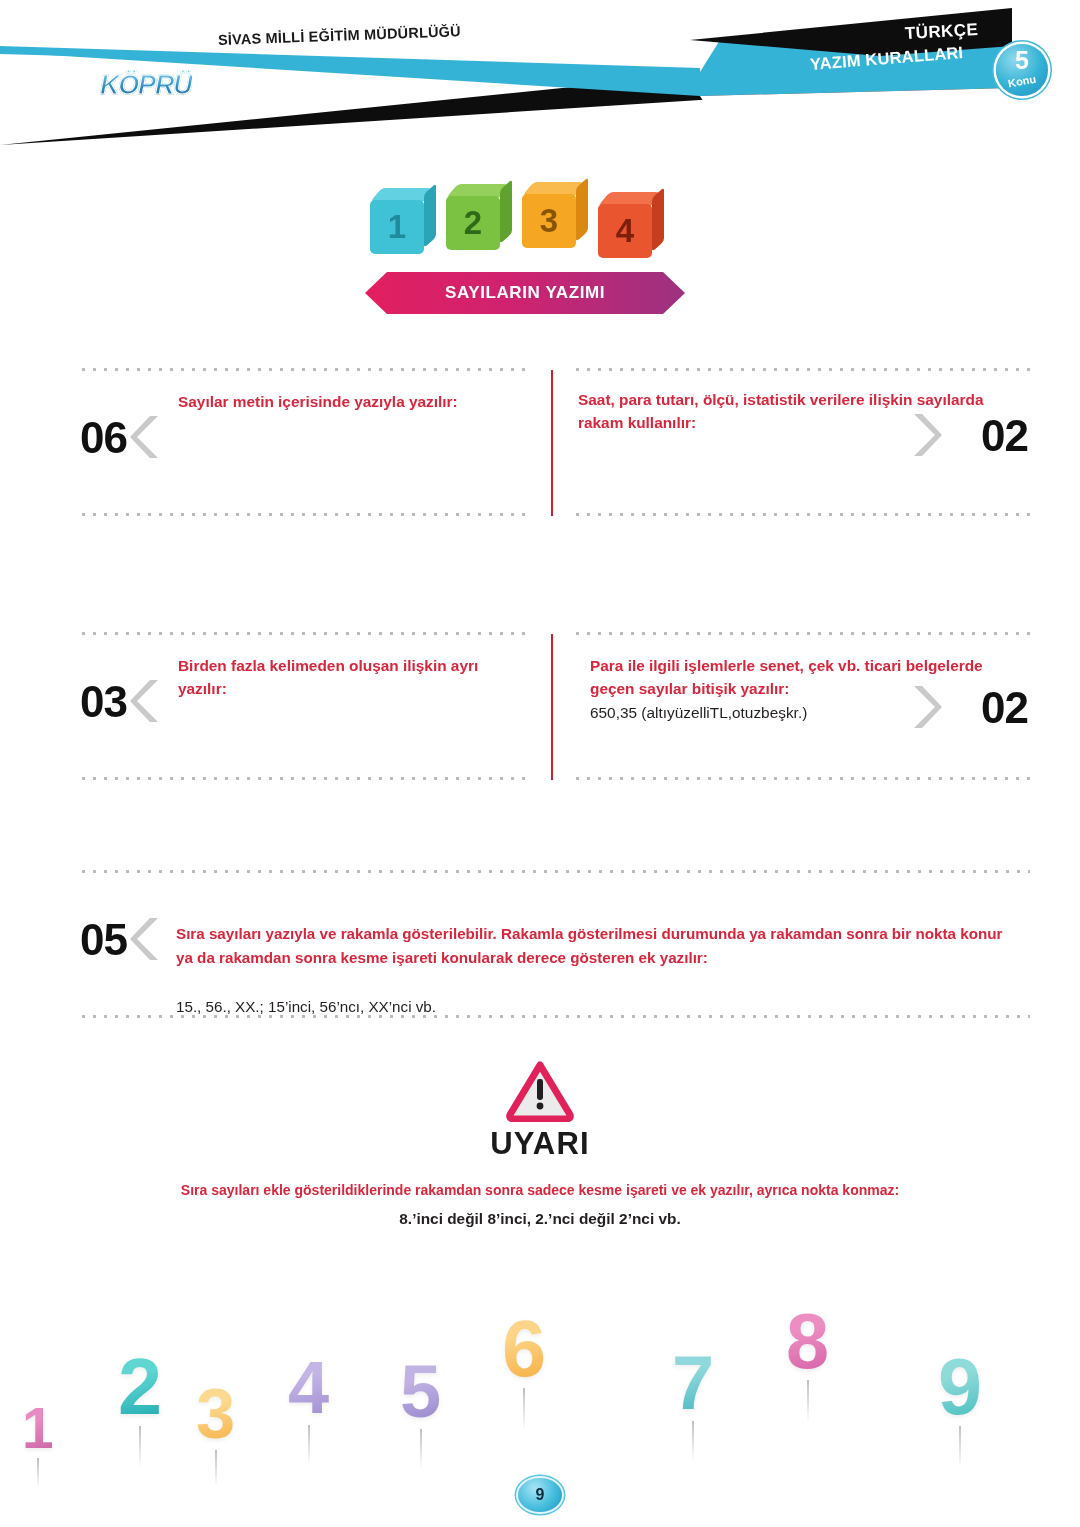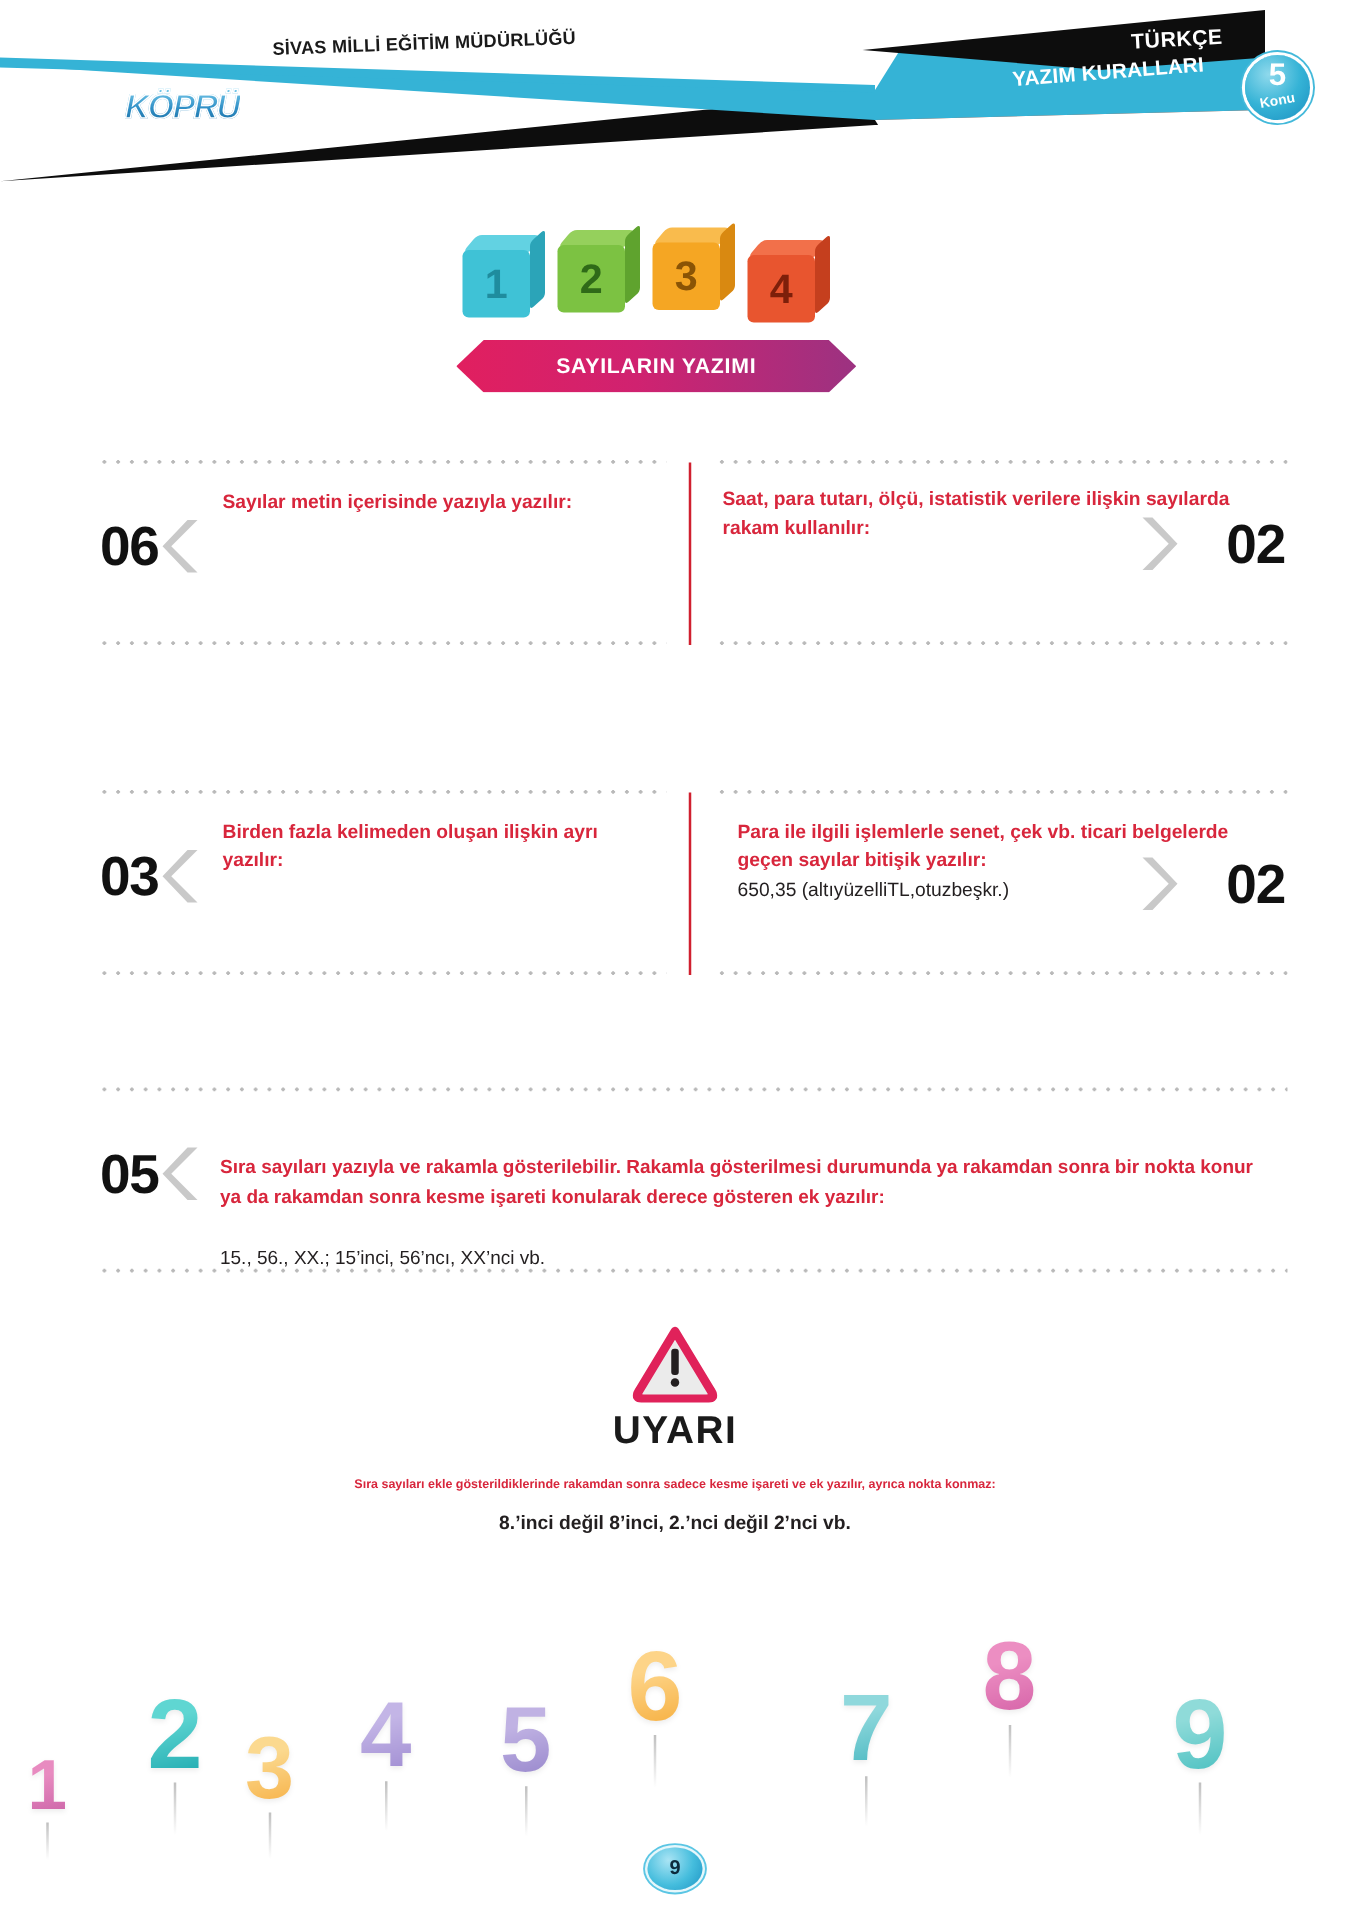--- a/index.html
+++ b/index.html
@@ -111,21 +111,21 @@
 
   
   .uyari{position:absolute;left:0;top:1050px;width:1080px;}
   .tri{position:absolute;left:506px;top:10px;width:68px;height:62px;}
   .uyari-word{
     position:absolute;left:0;top:76px;width:1080px;text-align:center;
     font-size:31px;font-weight:800;color:#1a1a1a;letter-spacing:1.2px;
   }
   .uyari-l1{
     position:absolute;left:0;top:132px;width:1080px;text-align:center;
-    font-size:10px;font-weight:700;color:#d8263c;
+    font-size:14px;font-weight:700;color:#d8263c;
   }
   .uyari-l2{
     position:absolute;left:0;top:160px;width:1080px;text-align:center;
     font-size:15.4px;font-weight:700;color:#231f20;
   }
 
   
   .balloons{position:absolute;left:0;top:1285px;width:1080px;height:242px;}
   .balloon{position:absolute;}
   .balloon .glyph{

